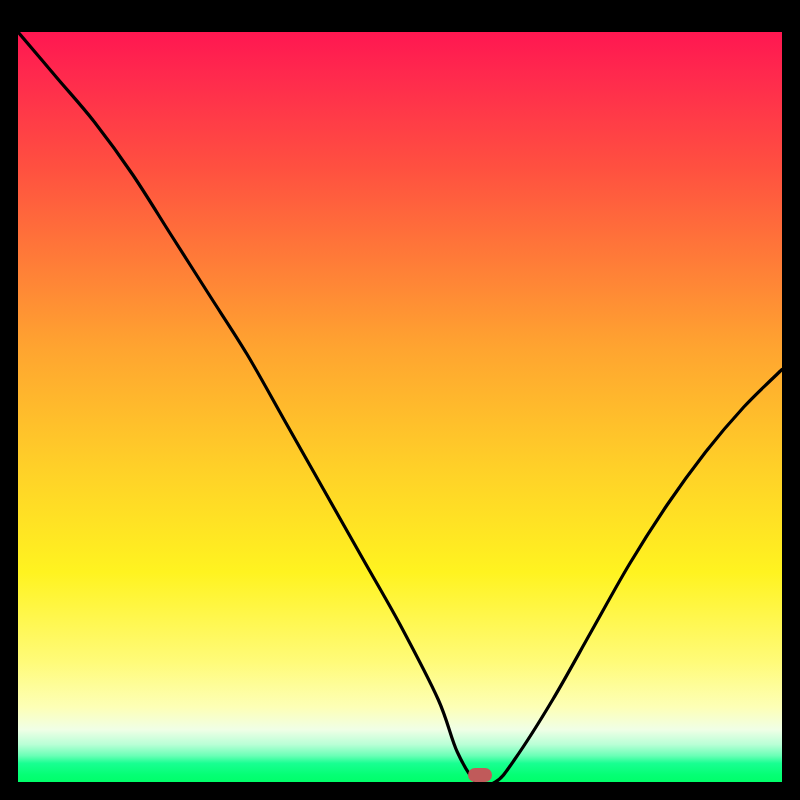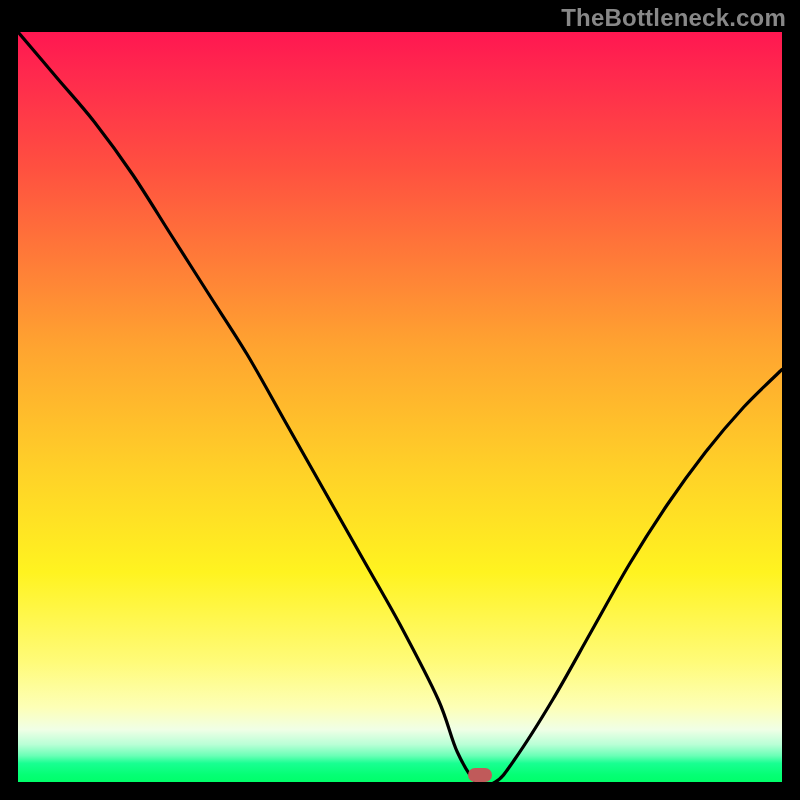--- a/index.html
+++ b/index.html
@@ -66,21 +66,20 @@
     background: #c05a5a; 
     transform: translate(-50%, -50%);
     z-index: 3;
   }
 </style>
 </head>
 <body>
 
 <div class="frame">
 
-  <div class="watermark">TheBottleneck.com</div>
 
   <div class="plot">
     <div class="gradient"></div>
 
     <svg class="curve" viewBox="0 0 764 750" preserveAspectRatio="none">
       <path fill="none" stroke="#000000" stroke-width="3.2" stroke-linejoin="round" stroke-linecap="round" d="M 0.0 0.0 C 6.4 7.5, 25.5 30.0, 38.2 45.0 C 50.9 60.0, 63.7 73.8, 76.4 90.0 C 89.1 106.3, 101.9 123.8, 114.6 142.5 C 127.3 161.3, 140.1 182.5, 152.8 202.5 C 165.5 222.5, 178.3 242.5, 191.0 262.5 C 203.7 282.5, 216.5 301.3, 229.2 322.5 C 241.9 343.8, 254.7 367.5, 267.4 390.0 C 280.1 412.5, 292.9 435.0, 305.6 457.5 C 318.3 480.0, 331.1 502.5, 343.8 525.0 C 356.5 547.5, 369.3 568.8, 382.0 592.5 C 394.7 616.3, 410.7 646.3, 420.2 667.5 C 429.8 688.8, 432.9 706.3, 439.3 720.0 C 445.7 733.8, 452.0 745.0, 458.4 750.0 C 464.8 755.0, 471.1 753.8, 477.5 750.0 C 483.9 746.3, 487.1 741.3, 496.6 727.5 C 506.2 713.8, 522.1 688.8, 534.8 667.5 C 547.5 646.3, 560.3 622.5, 573.0 600.0 C 585.7 577.5, 598.5 553.8, 611.2 532.5 C 623.9 511.3, 636.7 491.3, 649.4 472.5 C 662.1 453.8, 674.9 436.3, 687.6 420.0 C 700.3 403.8, 713.1 388.8, 725.8 375.0 C 738.5 361.3, 757.6 343.7, 764.0 337.5"></path>
     </svg>
 
     <div class="marker" style="left: 462.22px; top: 742.5px; background: rgb(192, 90, 90);"></div>
   </div>

